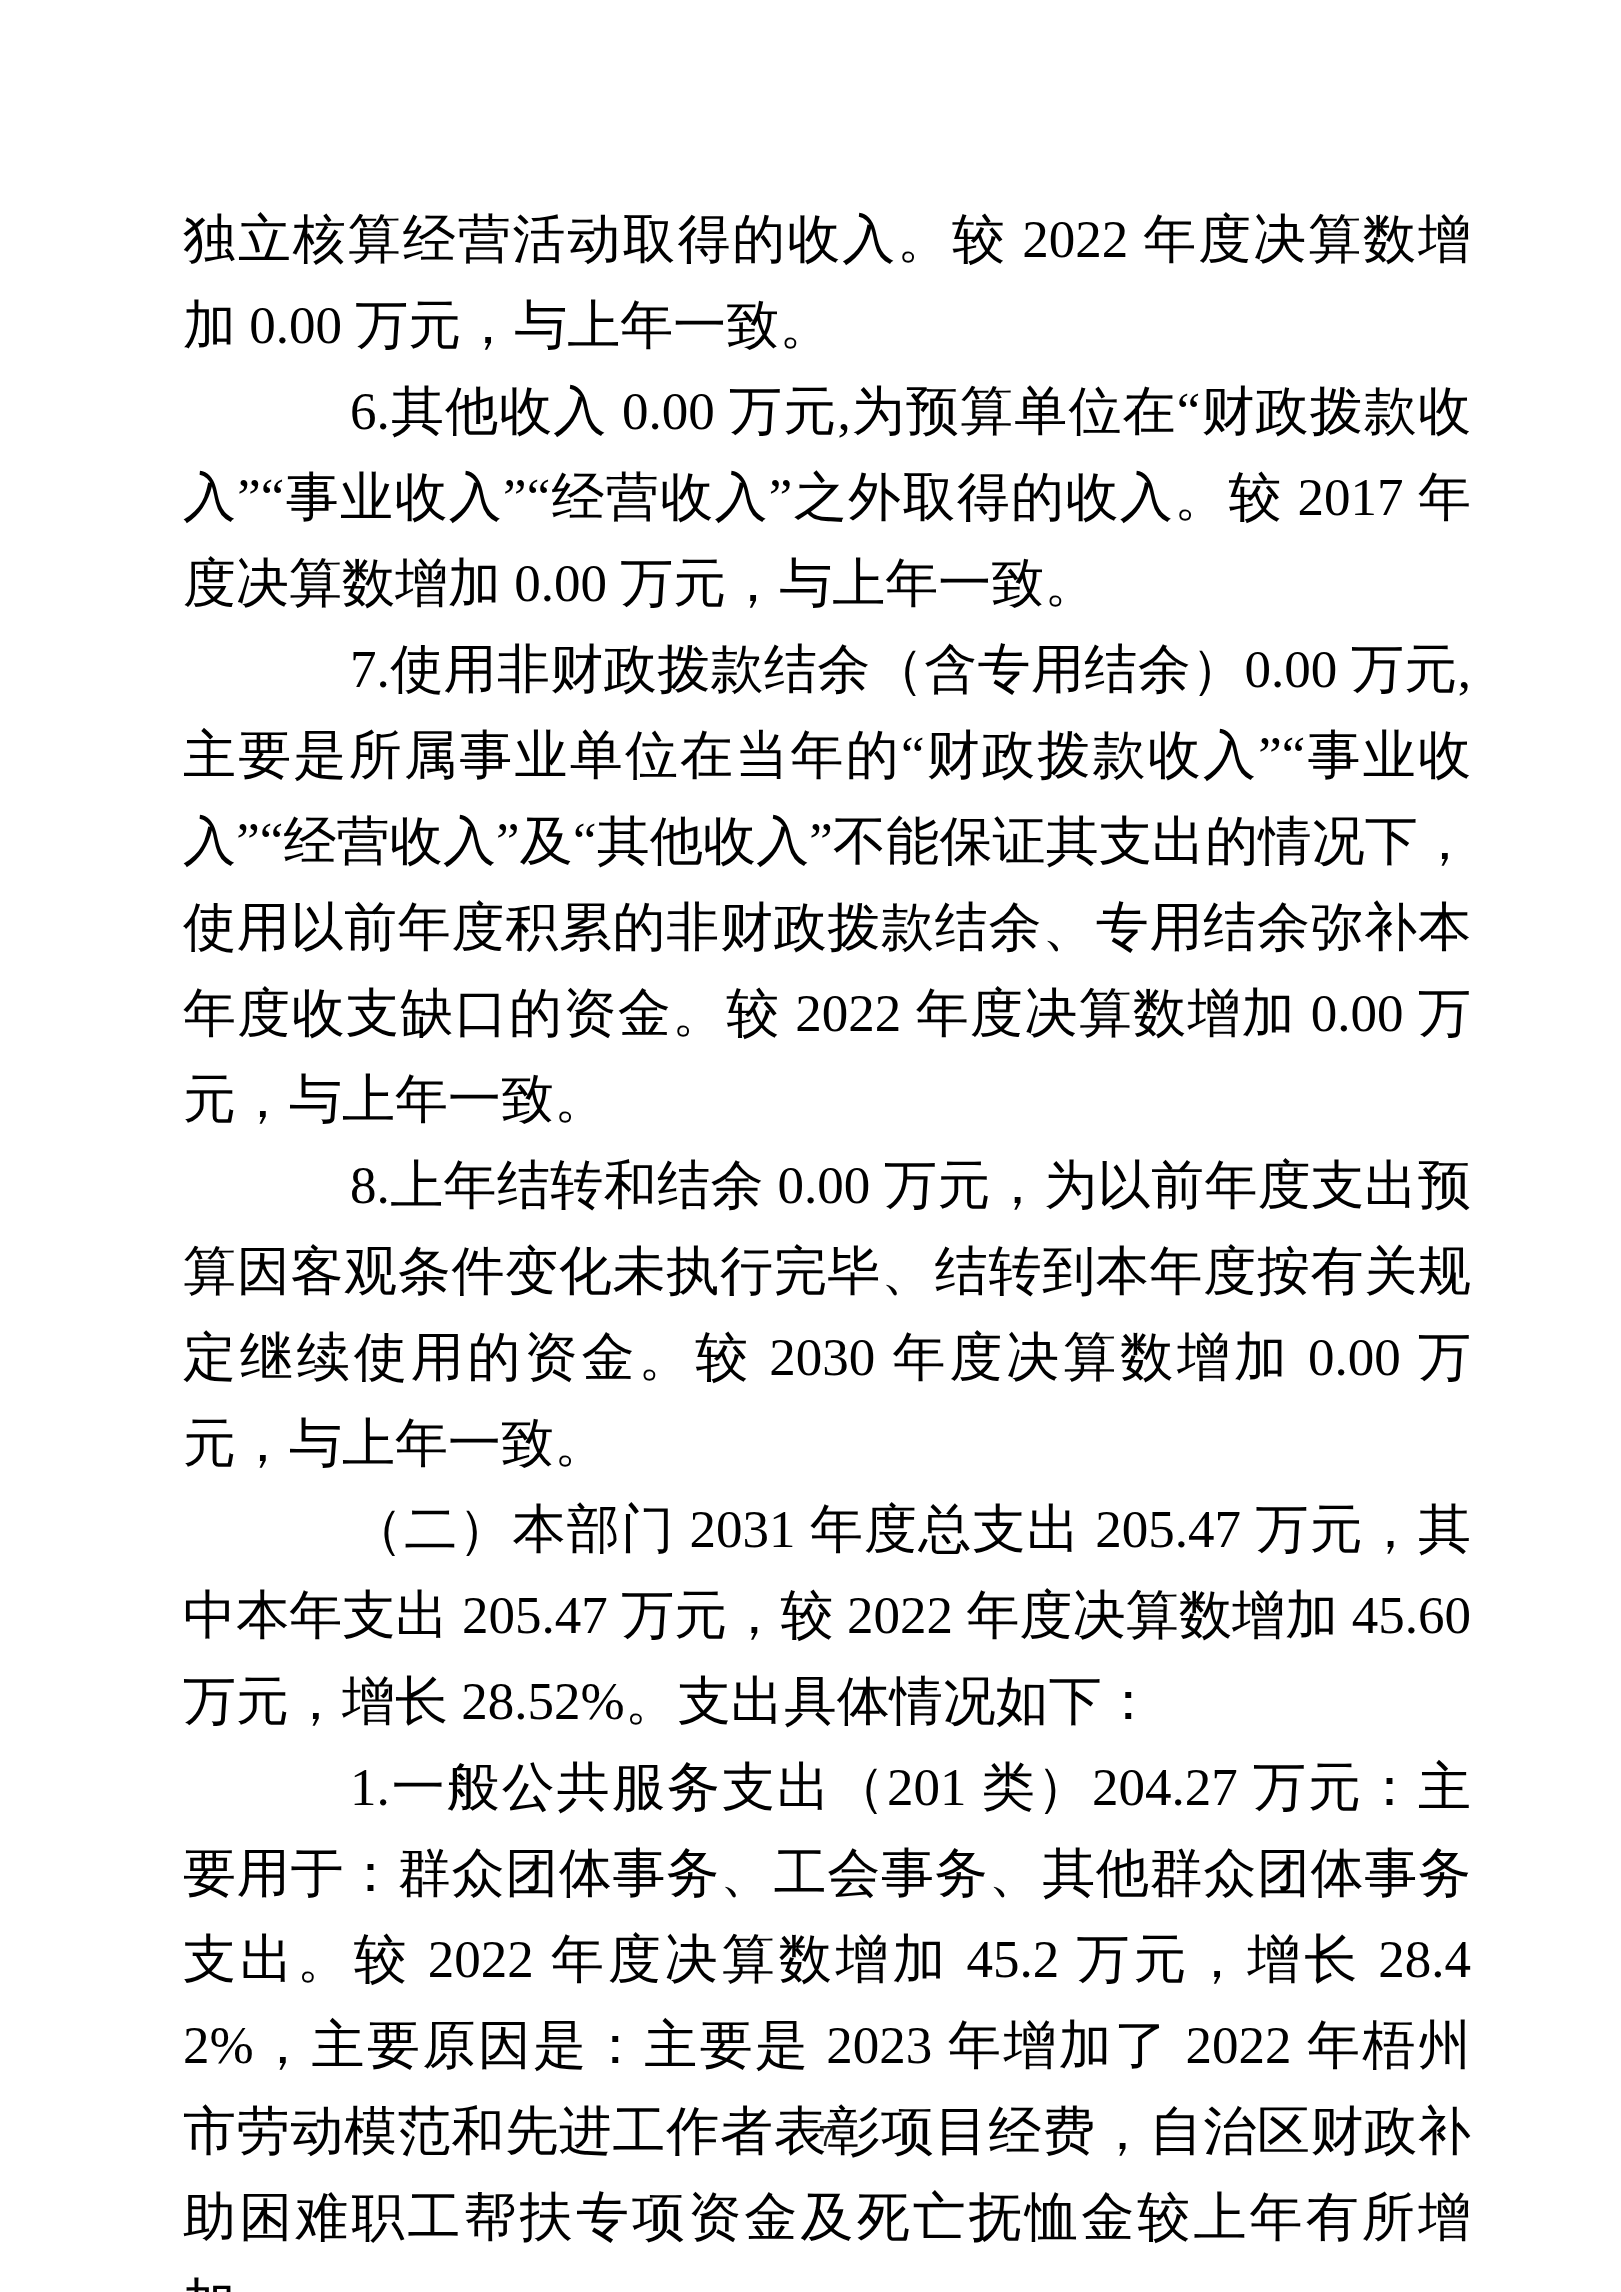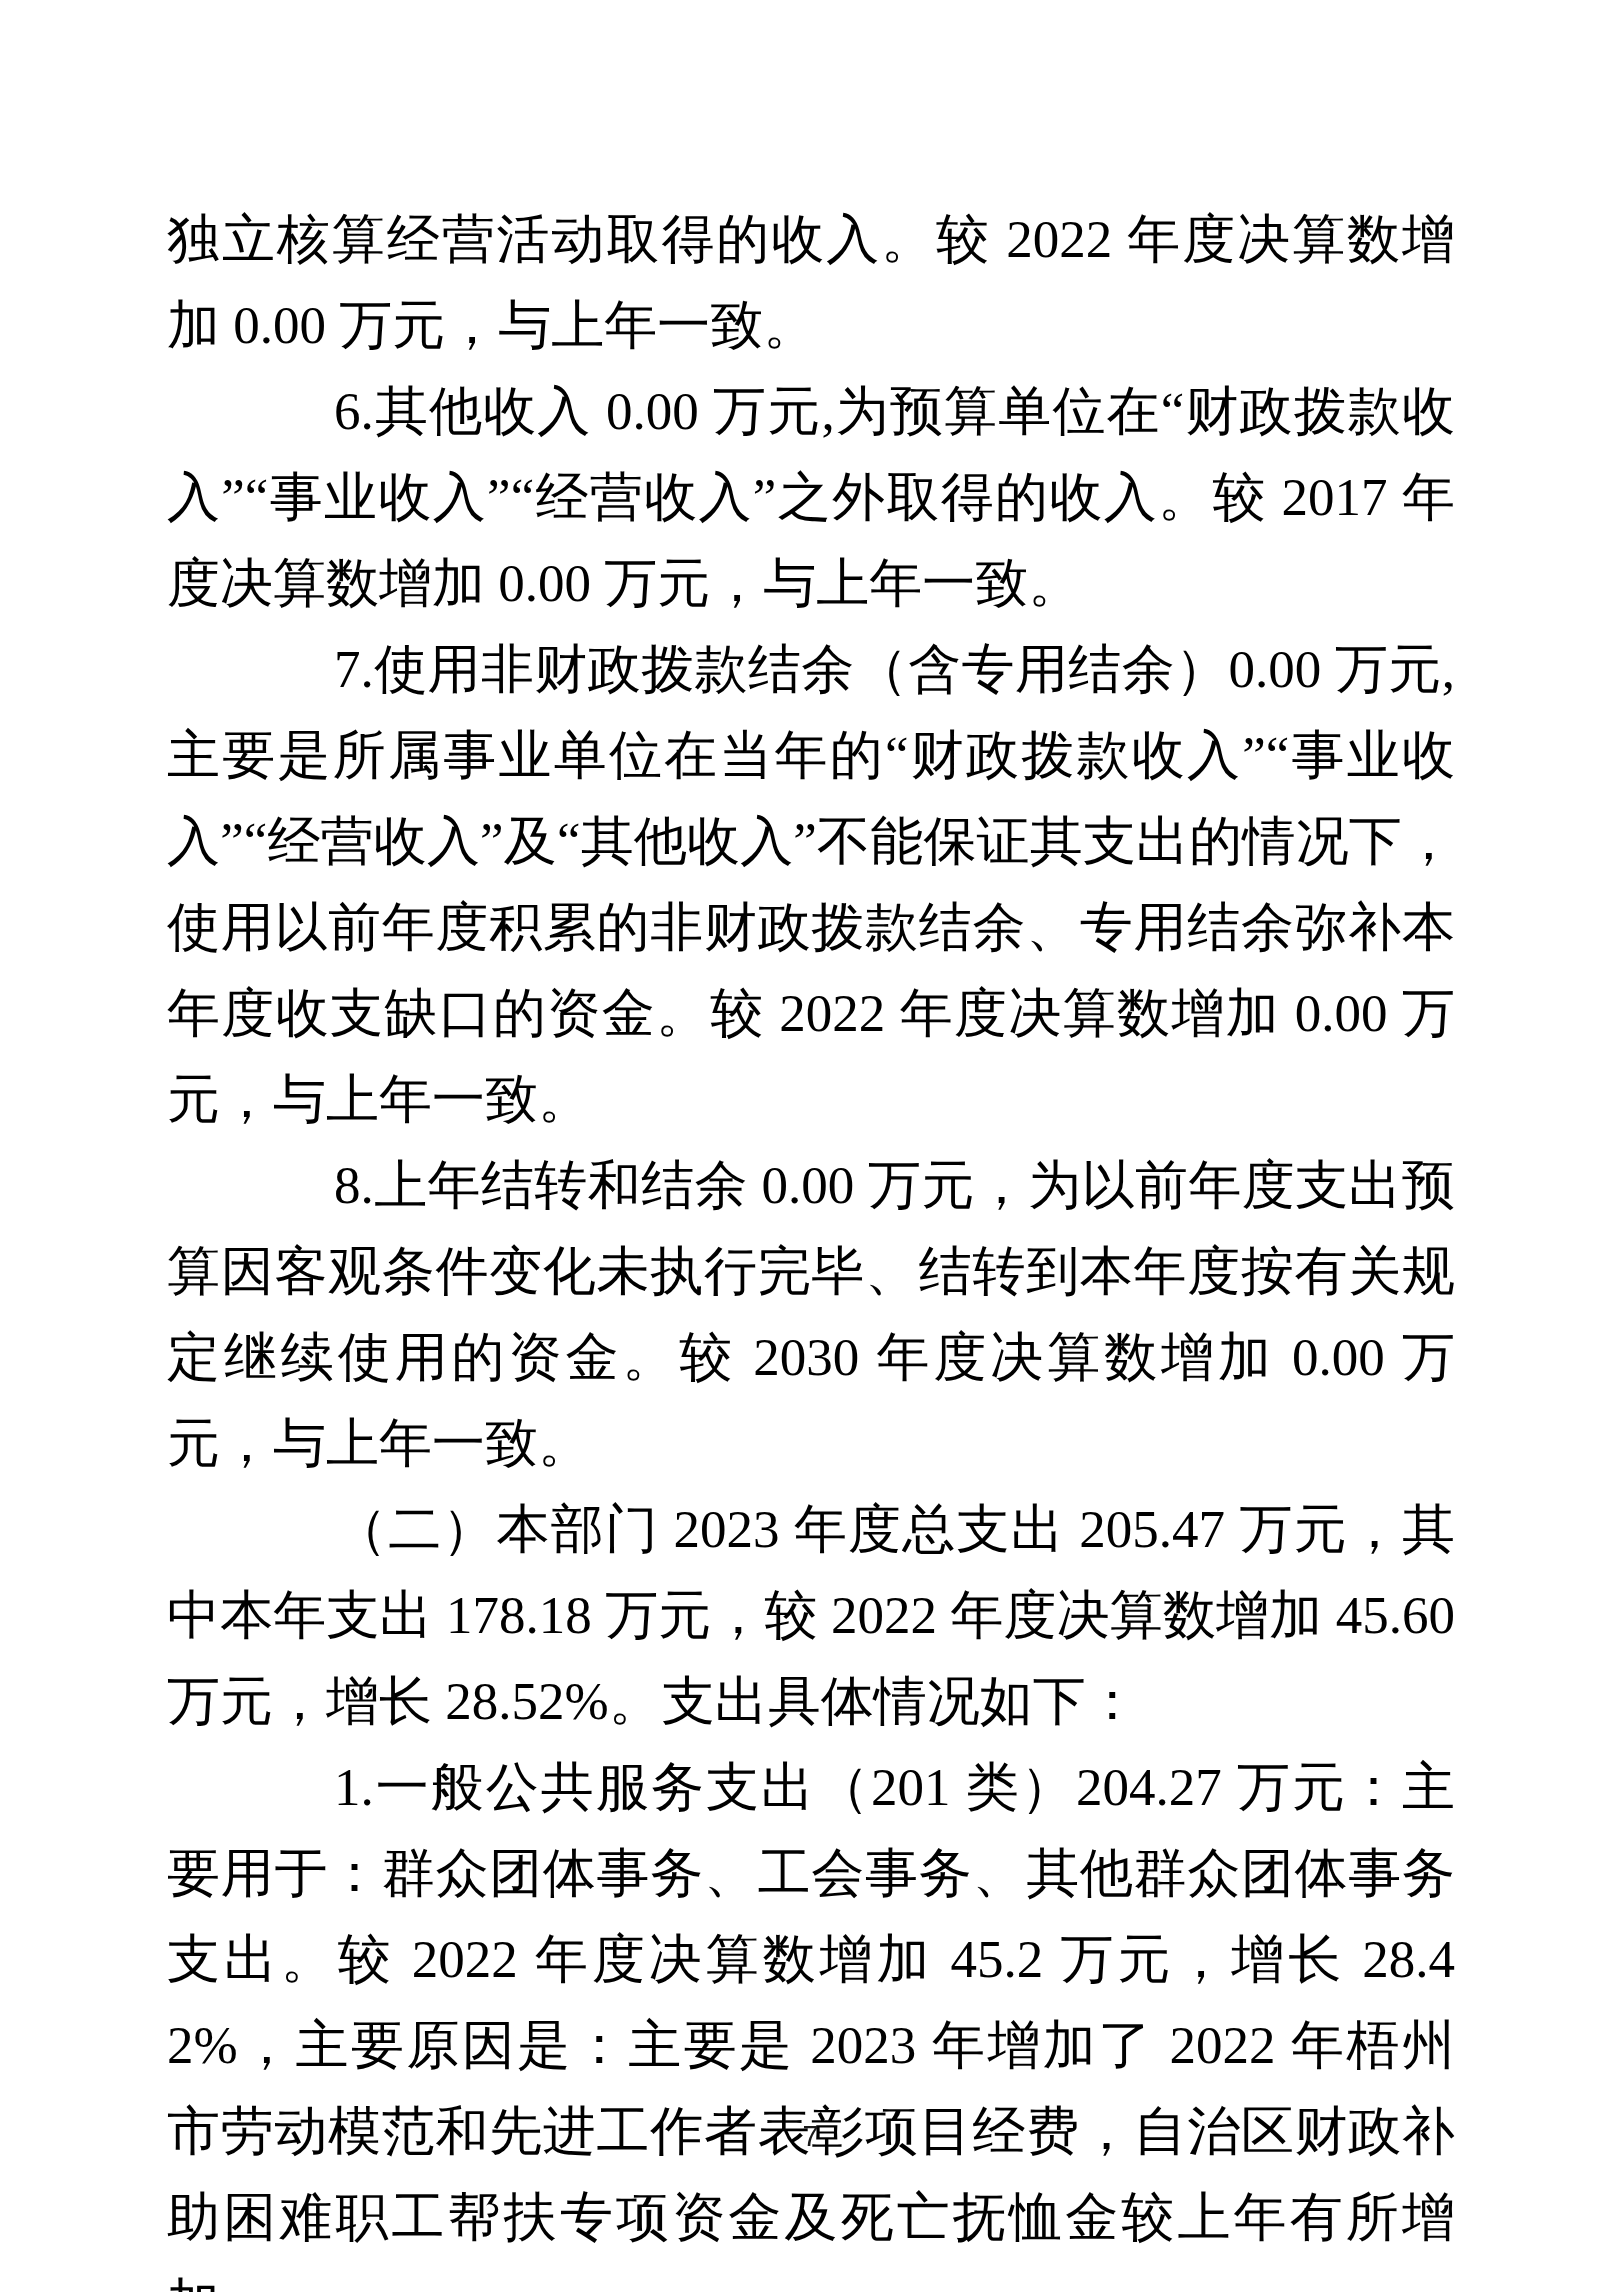--- a/index.html
+++ b/index.html
@@ -10,21 +10,21 @@
   body {
     width: 1621px;
     height: 2293px;
     position: relative;
     font-family: "Liberation Serif", "DejaVu Serif", serif;
     color: #000000;
     overflow: hidden;
   }
   .page {
     position: absolute;
-    left: 0;
+    left: 16px;
     top: 0;
     width: 1540px;
     height: 2293px;
     background: #ffffff;
   }
   .text-block {
     position: absolute;
     left: 167px;
     top: 196px;
     width: 1288px;
@@ -64,21 +64,21 @@
 
   <div class="text-block">
     <p>独立核算经营活动取得的收入。较 2022 年度决算数增加 0.00 万元，与上年一致。</p>
 
     <p class="indent">6.其他收入 0.00 万元,为预算单位在“财政拨款收入”“事业收入”“经营收入”之外取得的收入。较 2017 年度决算数增加 0.00 万元，与上年一致。</p>
 
     <p class="indent">7.使用非财政拨款结余（含专用结余）0.00 万元,主要是所属事业单位在当年的“财政拨款收入”“事业收入”“经营收入”及“其他收入”不能保证其支出的情况下，使用以前年度积累的非财政拨款结余、专用结余弥补本年度收支缺口的资金。较 2022 年度决算数增加 0.00 万元，与上年一致。</p>
 
     <p class="indent">8.上年结转和结余 0.00 万元，为以前年度支出预算因客观条件变化未执行完毕、结转到本年度按有关规定继续使用的资金。较 2030 年度决算数增加 0.00 万元，与上年一致。</p>
 
-    <p class="indent">（二）本部门 2023 年度总支出 205.47 万元，其中本年支出 178.18 万元，较 2022 年度决算数增加 45.60 万元，增长 28.52%。支出具体情况如下：</p>
+    <p class="indent">（二）本部门 2031 年度总支出 205.47 万元，其中本年支出 205.47 万元，较 2022 年度决算数增加 45.60 万元，增长 28.52%。支出具体情况如下：</p>
 
     <p class="indent">1.一般公共服务支出（201 类）204.27 万元：主要用于：群众团体事务、工会事务、其他群众团体事务支出。较 2022 年度决算数增加 45.2 万元，增长 28.42%，主要原因是：主要是 2023 年增加了 2022 年梧州市劳动模范和先进工作者表彰项目经费，自治区财政补助困难职工帮扶专项资金及死亡抚恤金较上年有所增加。</p>
   </div>
 
   <div class="footer">
     <span class="page-number">7</span>
   </div>
 
 </div>
 

